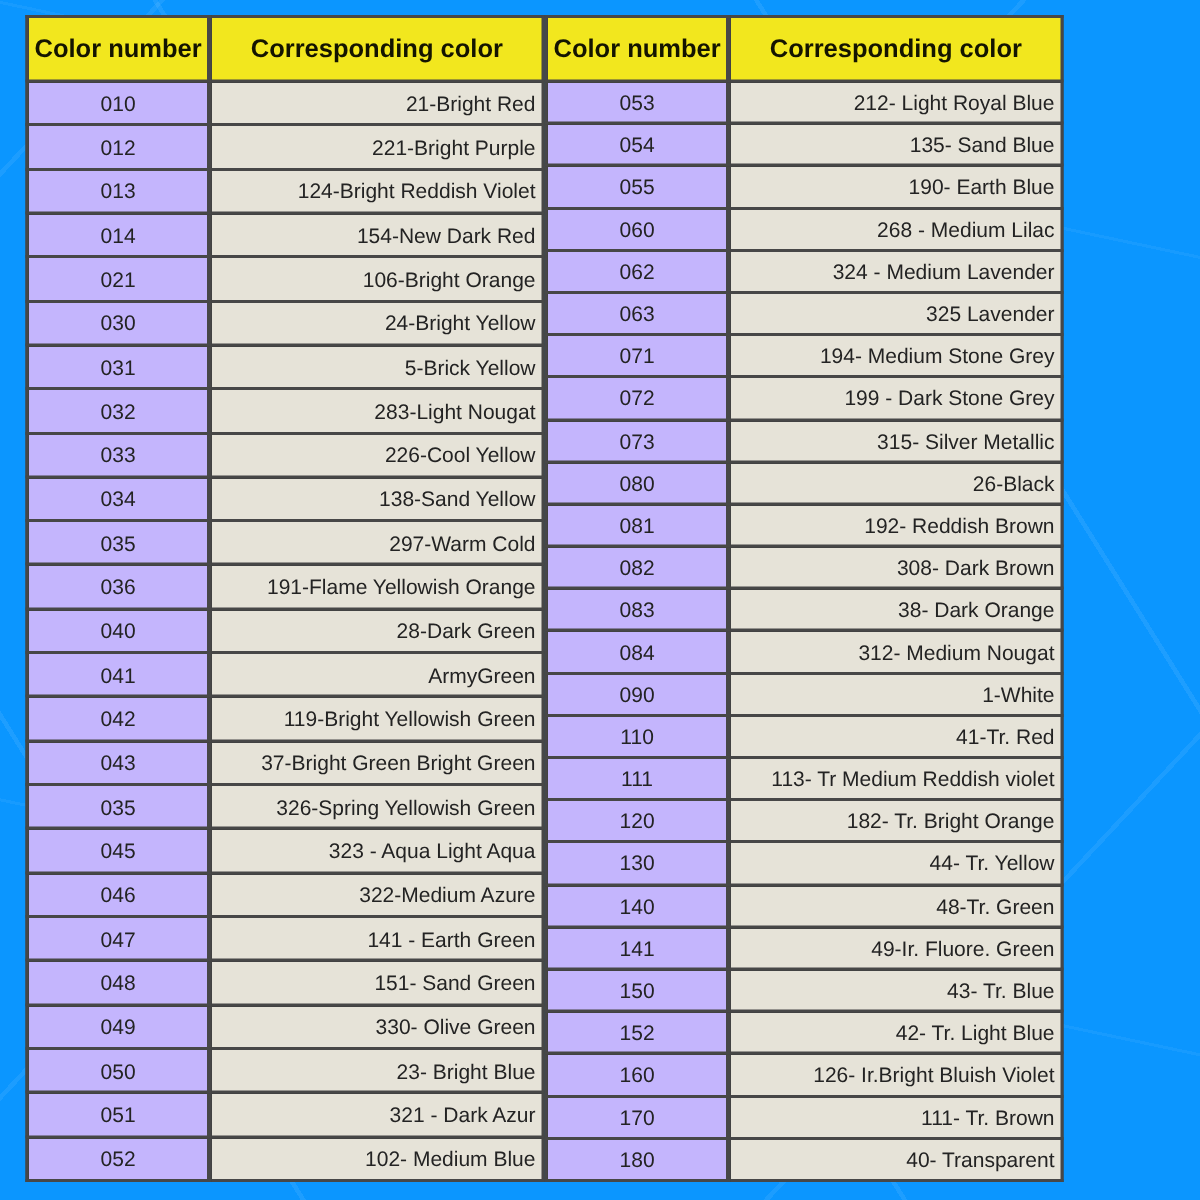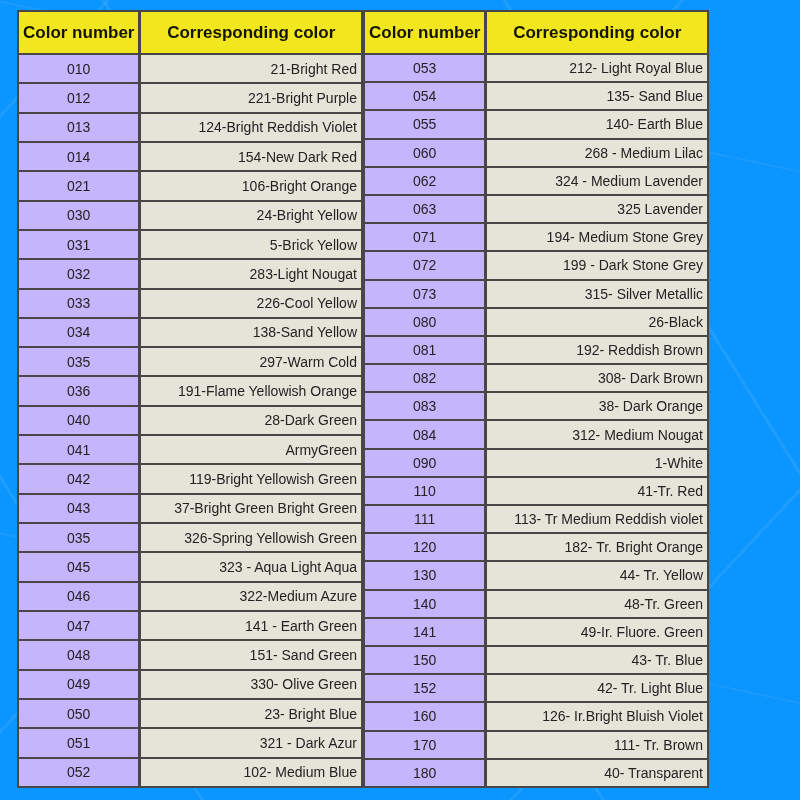--- a/index.html
+++ b/index.html
@@ -202,21 +202,21 @@
         <tr>
           <td class="num">053</td>
           <td class="col">212- Light Royal Blue</td>
         </tr>
         <tr>
           <td class="num">054</td>
           <td class="col">135- Sand Blue</td>
         </tr>
         <tr>
           <td class="num">055</td>
-          <td class="col">140- Earth Blue</td>
+          <td class="col">190- Earth Blue</td>
         </tr>
         <tr>
           <td class="num">060</td>
           <td class="col">268 - Medium Lilac</td>
         </tr>
         <tr>
           <td class="num">062</td>
           <td class="col">324 - Medium Lavender</td>
         </tr>
         <tr>

